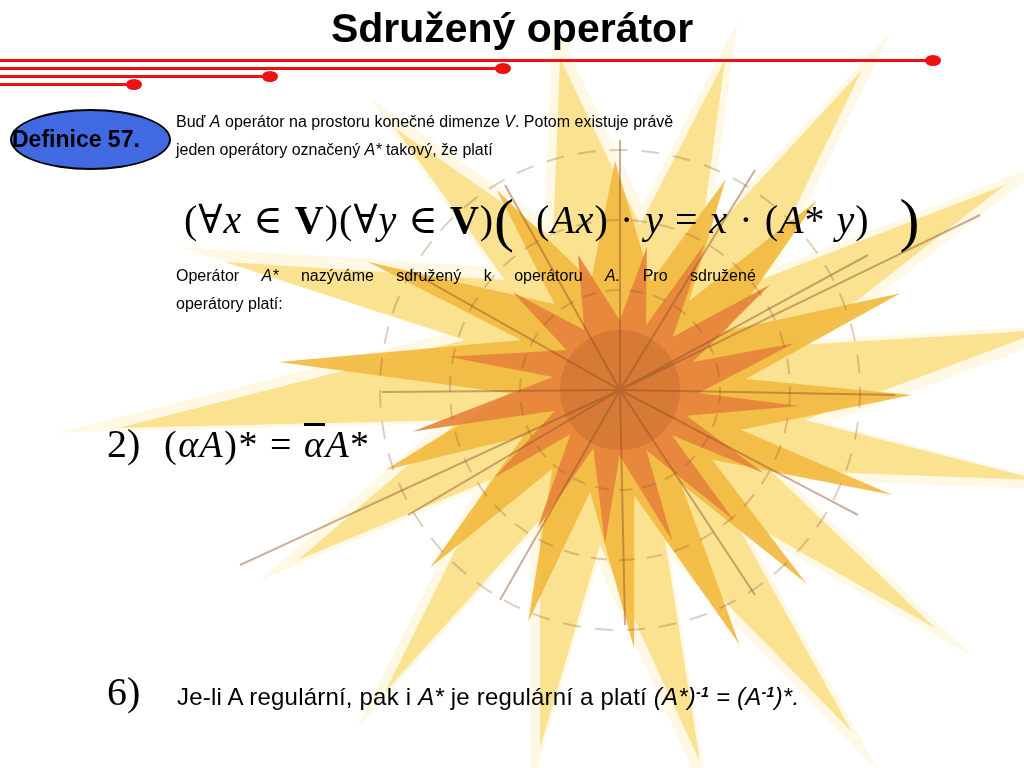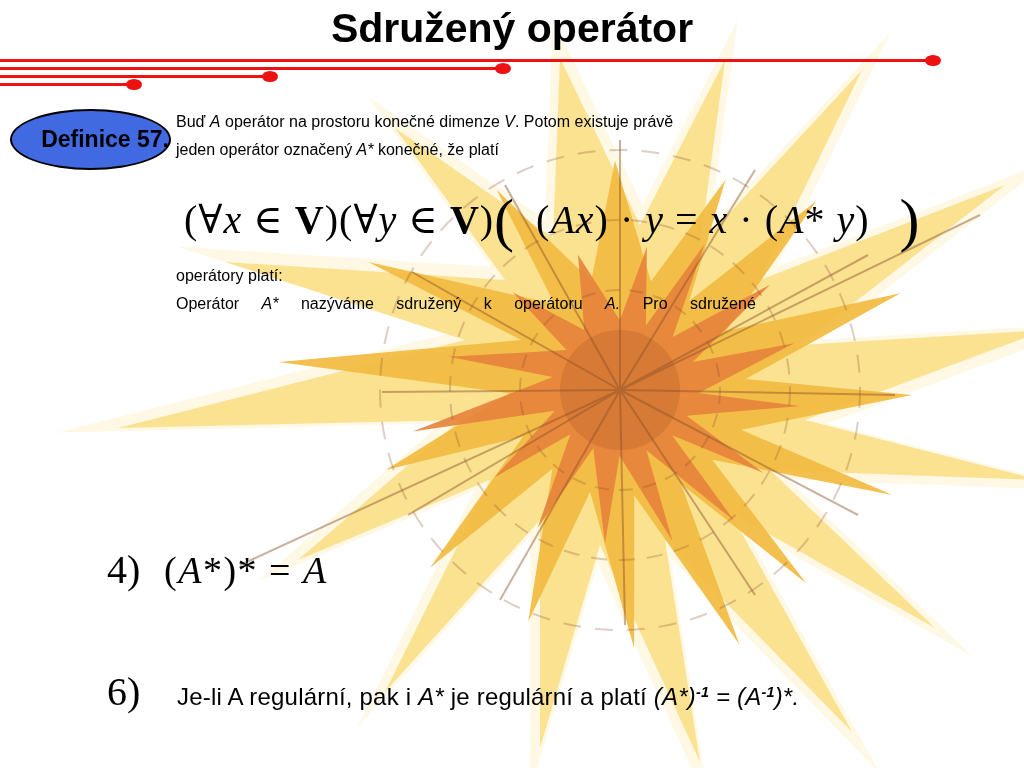--- a/index.html
+++ b/index.html
@@ -14,21 +14,21 @@
     position:absolute;left:0;top:5px;width:1024px;text-align:center;
     font-size:41px;font-weight:bold;letter-spacing:0px;
   }
 
   .rline{position:absolute;left:0;height:3px;background:var(--accent-red,#ee1111);}
   .rdot{position:absolute;width:16px;height:11px;border-radius:50%;background:var(--accent-red,#ee1111);}
 
   .badge{
     position:absolute;left:10px;top:109px;width:157px;height:57px;
     background:var(--badge-blue,#4169e1);border:2.5px solid #000;border-radius:50%;
-    display:flex;align-items:center;justify-content:flex-end;
+    display:flex;align-items:center;justify-content:flex-start;
     font-size:23px;font-weight:bold;white-space:nowrap;
   }
 
   .para{position:absolute;left:176px;width:812px;font-size:16px;line-height:28px;}
   .para .ln{white-space:nowrap;}
   #def-text{top:108px;}
   #note-text{top:262px;}
   #note-text .ln.justify{word-spacing:18px;}
 
   .math{font-family:"Liberation Serif","DejaVu Serif","DejaVu Sans",serif;}
@@ -107,41 +107,41 @@
 
     <div class="badge">
       <span>Definice 57.</span>
     </div>
 
     <div class="para" id="def-text">
       <div class="ln">
         <span>Buď </span><span class="i">A</span><span> operátor na prostoru konečné dimenze </span><span class="i">V</span><span>. Potom existuje právě</span>
       </div>
       <div class="ln">
-        <span>jeden operátor označený </span><span class="i">A* </span><span>konečné, že platí</span>
+        <span>jeden operátory označený </span><span class="i">A* </span><span>takový, že platí</span>
       </div>
     </div>
 
     <div class="formula math">
       <span>(∀</span><span class="i">x</span><span> ∈ </span><span class="b">V</span><span>)(∀</span><span class="i">y</span><span> ∈ </span><span class="b">V</span><span>)</span><span class="big">(</span><span>&nbsp;&nbsp;(</span><span class="i">Ax</span><span>) · </span><span class="i">y</span><span> = </span><span class="i">x</span><span> · (</span><span class="i">A</span><span>* </span><span class="i">y</span><span>)</span><span class="big">&nbsp;&nbsp;)</span>
     </div>
 
     <div class="para" id="note-text">
-      <div class="ln">operátory platí:</div>
       <div class="ln justify">
         <span>Operátor </span><span class="i">A*</span><span> nazýváme sdružený k operátoru </span><span class="i">A.</span><span> Pro sdružené</span>
       </div>
+      <div class="ln">operátory platí:</div>
     </div>
 
 
+    <div class="prop math" id="prop-1">
+      <span class="num">2)</span><span class="expr"><span>(</span><span class="i">αA</span><span>)* = </span><span class="i ovl">α</span><span class="i">A</span><span>*</span></span>
+    </div>
 
 
-    <div class="prop math" id="prop-3">
-      <span class="num">4)</span><span class="expr"><span>(</span><span class="i">A</span><span>*)* = </span><span class="i">A</span></span>
-    </div>
 
 
     <div class="prop math" id="prop-5">
       <span class="num">6)</span><span class="stext"><span>Je-li A regulární, pak i </span><span class="i">A* </span><span>je regulární a platí </span><span class="i">(A*)</span><span class="i sup">-1</span><span class="i"> = (A</span><span class="i sup">-1</span><span class="i">)*.</span></span>
     </div>
 
   </div>
 </div>
 
 </body></html>

